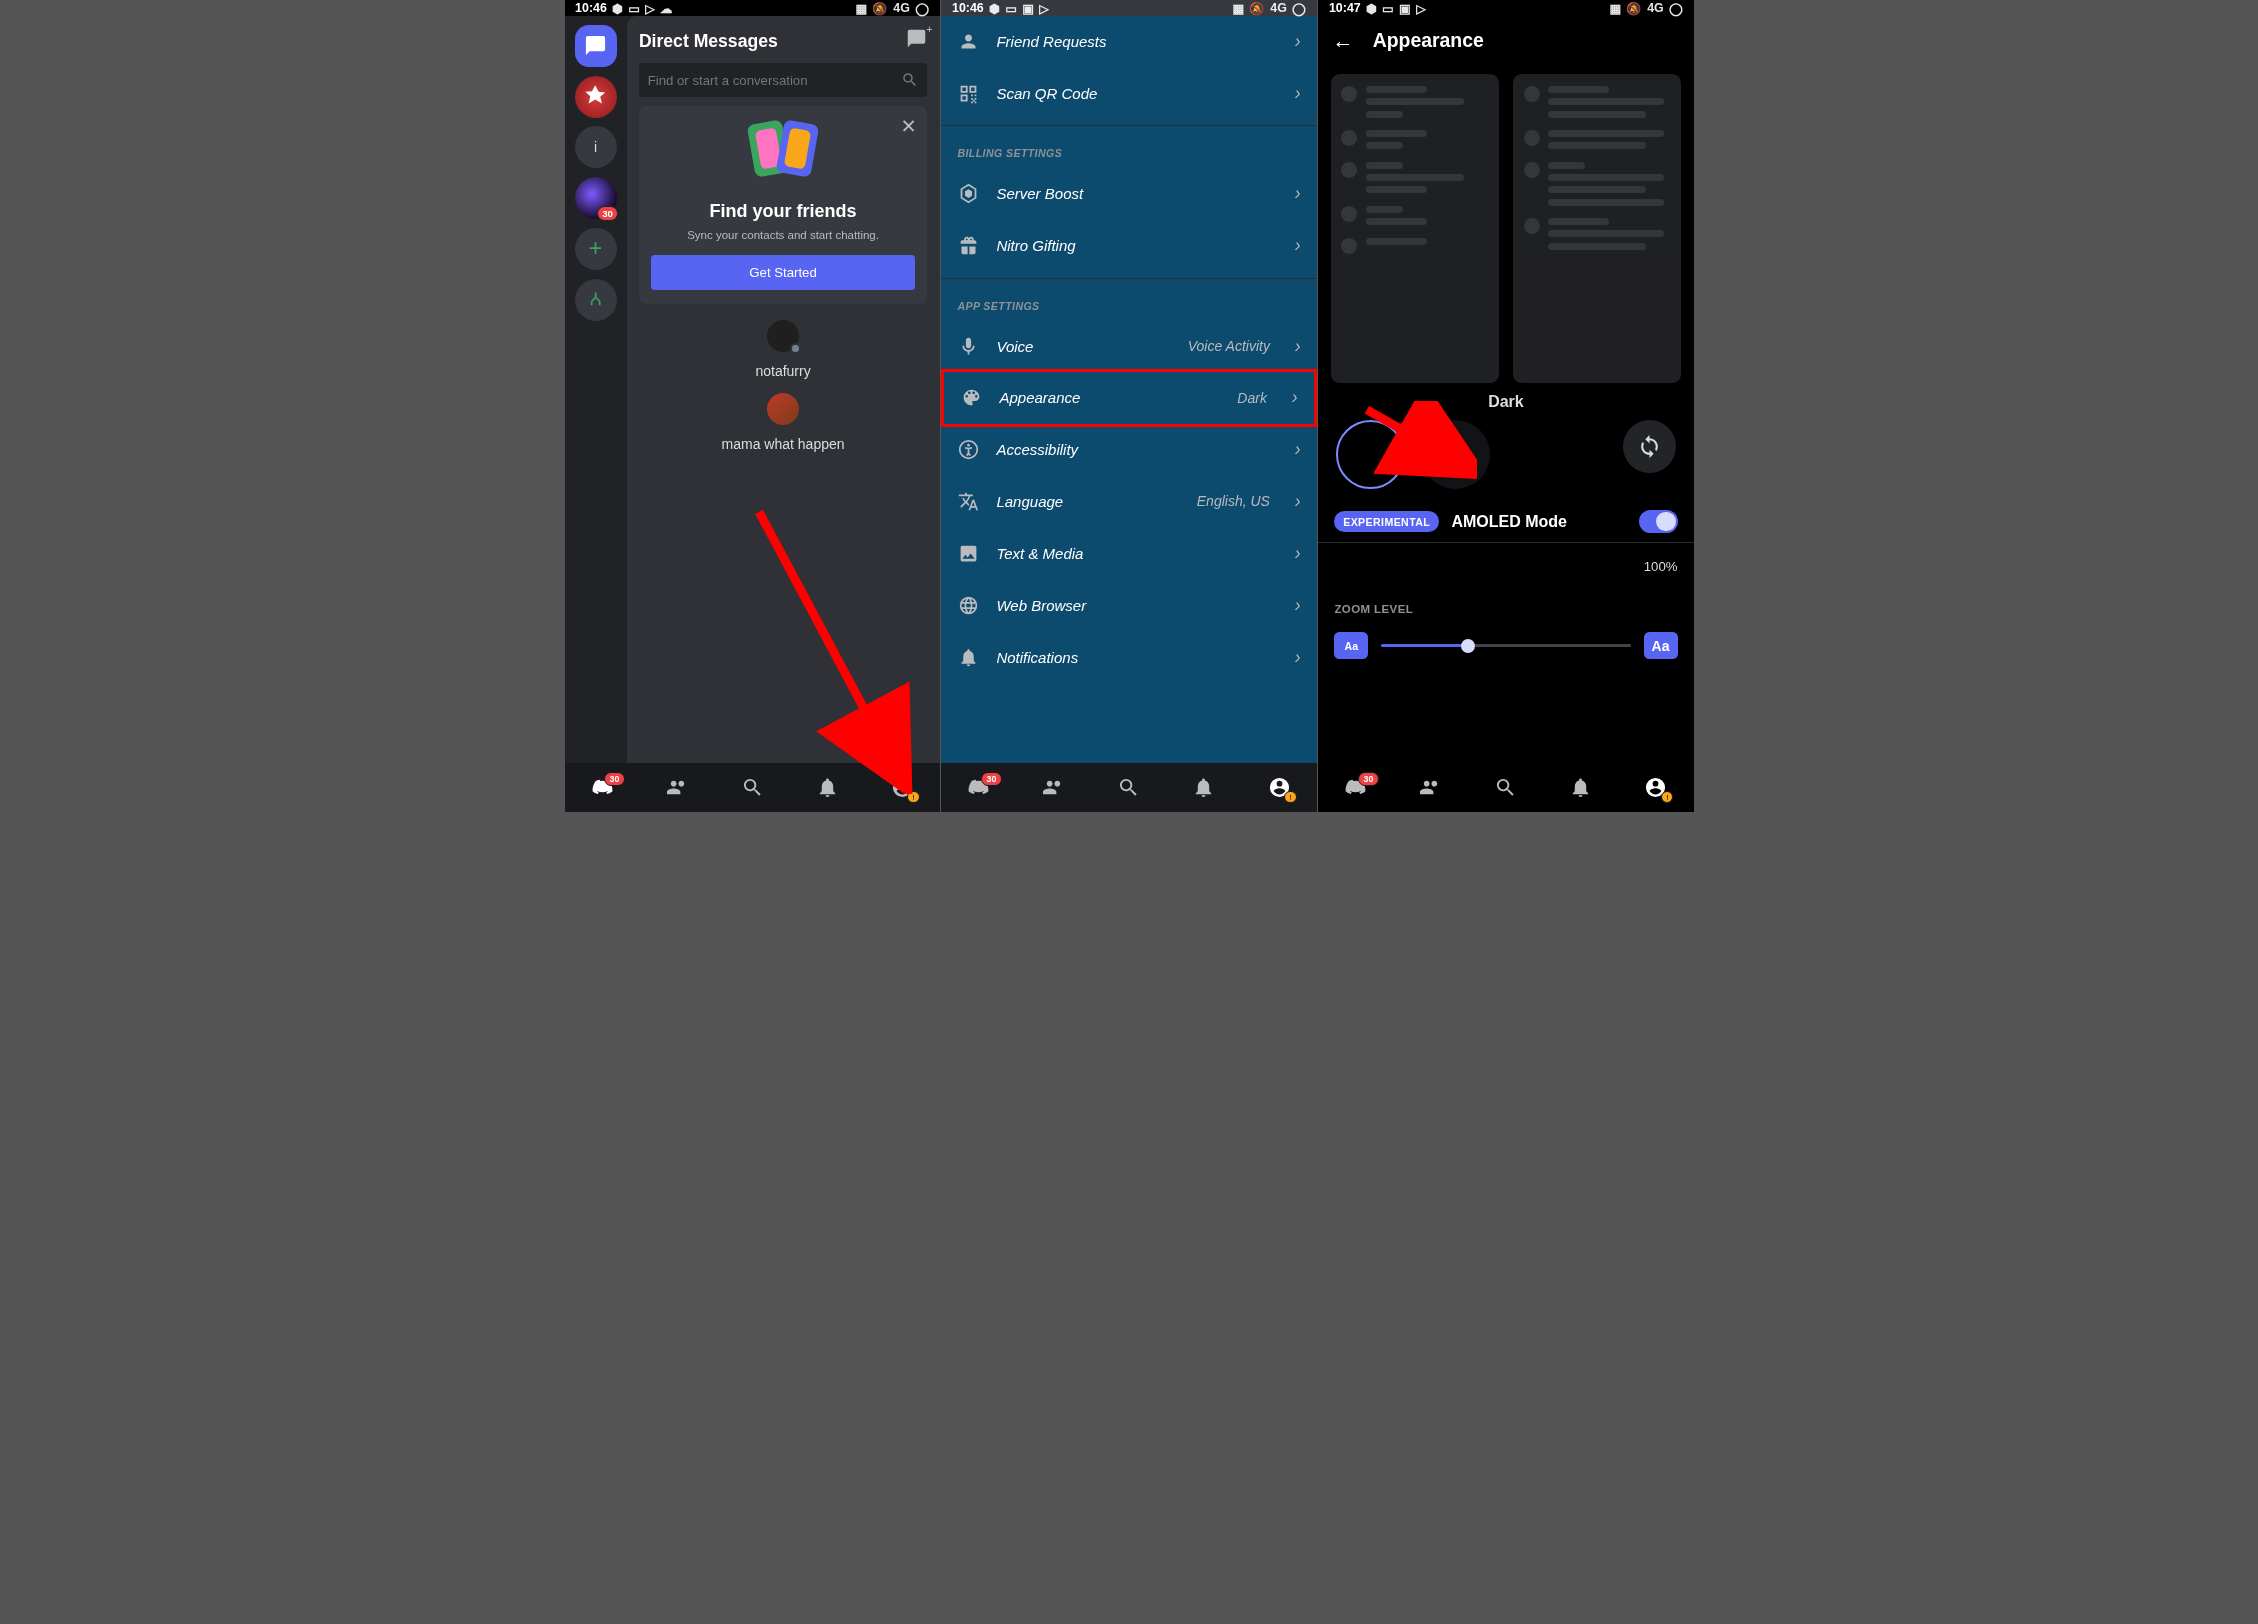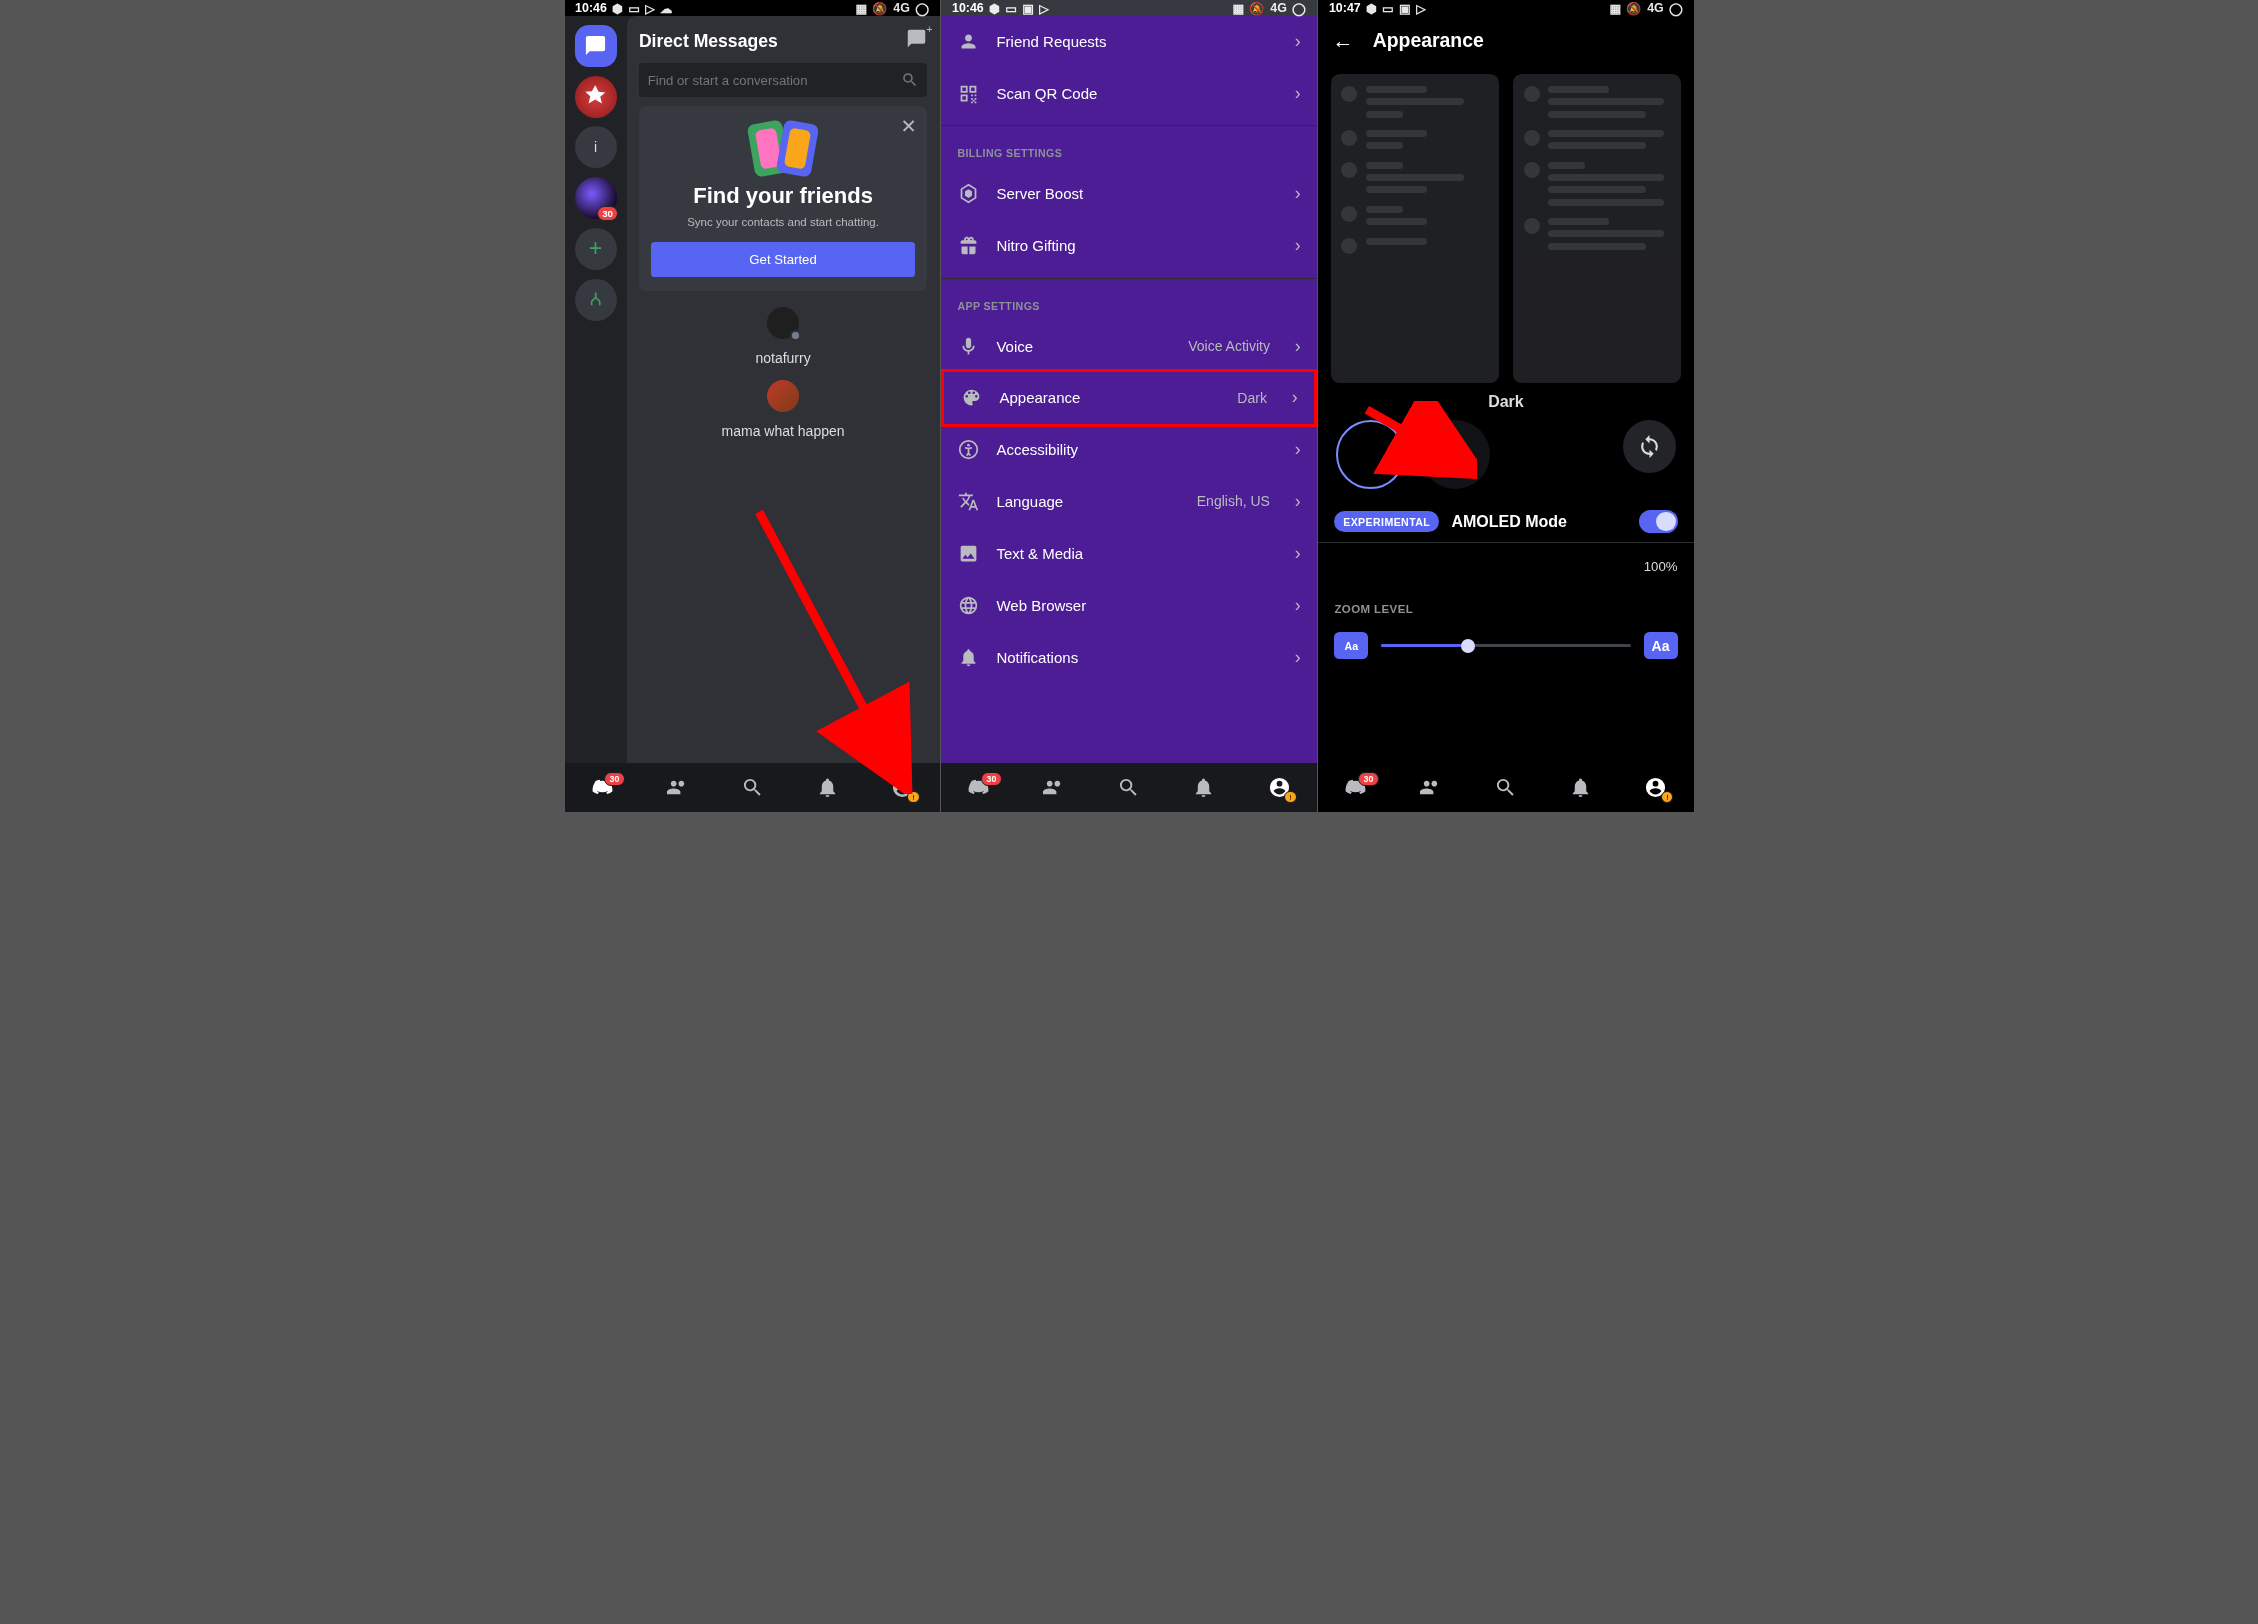--- a/index.html
+++ b/index.html
@@ -86,21 +86,21 @@
   .friends-card {
     background:#36393f; border-radius:7px; padding:16px 12.4px 14px;
     display:flex; flex-direction:column; align-items:center; gap:7px; position:relative;
   }
   .friends-card .close { position:absolute; top:8.8px; right:10.6px; font-size:19.4px; color:#b9bbbe; cursor:pointer; }
   .friends-card .illus { display:flex; gap:1.8px; }
   .illus .ph { width:35px; height:53px; border-radius:7px; transform:rotate(-10deg); background:#3ba55d; position:relative; }
   .illus .ph2 { background:#5865f2; transform:rotate(10deg); margin-left:-7px; }
   .illus .ph .face { position:absolute; inset:7px; background:#ff73c0; border-radius:5.3px; }
   .illus .ph2 .face { background:#faa61a; }
-  .friends-card h3 { color:#fff; font-size:22px; font-weight:700; margin-top:1px; }
+  .friends-card h3 { color:#fff; font-size:18px; font-weight:700; margin-top:19px; }
   .friends-card p { color:#b9bbbe; font-size:11.5px; text-align:center; }
   .friends-card button {
     margin-top:7px; width:100%; height:35px; border:none; border-radius:3.5px;
     background:#5865f2; color:#fff; font-size:13.2px; font-weight:500; cursor:pointer;
   }
 
   .dm-list { display:flex; flex-direction:column; }
   .dm-row {
     display:flex; align-items:center; gap:11px; padding:7px 1.8px;
     border-radius:3.5px; cursor:pointer;flex-direction:column;
@@ -127,21 +127,21 @@
     background:#faa61a; border-radius:50%; border:1.8px solid #18191c;
     display:flex; align-items:center; justify-content:center; font-size:8px; color:#000;
   }
 
   
   .arrow {
     position:absolute; pointer-events:none;
   }
 
   
-  .p2-body { flex:1; background:#4c1d95; overflow:hidden; }
+  .p2-body { flex:1; background:#0c4a6e; overflow:hidden;font-style:italic; }
   .settings-list { display:flex; flex-direction:column; }
   .list-section {
     padding:16px 16px 8.8px; font-size:10.6px; font-weight:700;
     color:#8e9297; letter-spacing:0.4px;
   }
   .list-row {
     display:flex; align-items:center; gap:16px;
     padding:14px 16px; border-bottom:0.9px solid rgba(0,0,0,0); position:relative;
   }
   .list-row .lr-icon { width:23px; height:23px; color:#b9bbbe; display:flex; align-items:center; justify-content:center; }

